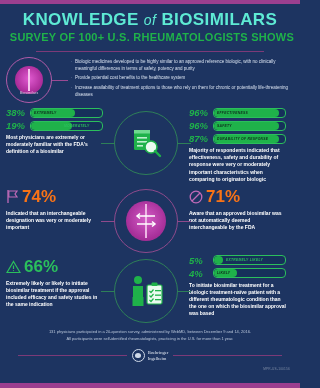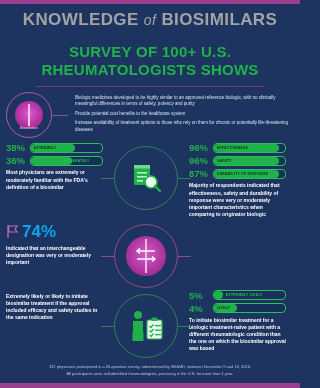--- a/index.html
+++ b/index.html
@@ -6,23 +6,23 @@
   body{
     width:300px;height:388px;overflow:hidden;
     background:#1d3461;
     font-family:"Liberation Sans",sans-serif;
     position:relative;
   }
   .topbar{height:4px;background:#9b3f8f;width:100%;}
   .botbar{position:absolute;bottom:0;left:0;height:5px;background:#9b3f8f;width:100%;}
 
   .title-wrap{text-align:center;padding:7px 6px 0 6px;}
-  .t1{font-size:17px;letter-spacing:.4px;color:#a3a3a3;font-weight:bold;line-height:1.05;}
+  .t1{font-size:17px;letter-spacing:.4px;color:#5eead4;font-weight:bold;line-height:1.05;}
   .t1 .of{font-style:italic;font-weight:normal;font-size:14px;}
-  .t2{font-size:15px;font-weight:bold;color:#1fb24a;letter-spacing:.25px;line-height:1.22;margin-top:14px;}
+  .t2{font-size:11px;font-weight:bold;color:#1fb24a;letter-spacing:.25px;line-height:1.22;margin-top:2px;text-align:right;}
 
   .hr-top{width:228px;height:1px;background:#7c3a78;margin:7px auto 0 auto;}
 
   
   .intro{display:flex;align-items:center;margin-top:5px;padding:0 6px;}
   .circle-bio{
     width:44px;height:44px;border-radius:50%;
     border:1px solid #b05ba8;flex:0 0 44px;
     display:flex;align-items:center;justify-content:center;position:relative;
   }
@@ -48,40 +48,40 @@
     display:flex;align-items:center;justify-content:center;position:relative;
   }
   .ic-green{border:1px solid #2e7f58;}
   .ic-purple{border:1px solid #8e4a8c;}
   .hline-l{position:absolute;left:-14px;top:50%;width:14px;height:1px;background:#2e7f58;}
   .hline-r{position:absolute;right:-14px;top:50%;width:14px;height:1px;background:#2e7f58;}
   .hline-lp{position:absolute;left:-14px;top:50%;width:14px;height:1px;background:#8e4a8c;}
   .hline-rp{position:absolute;right:-14px;top:50%;width:14px;height:1px;background:#8e4a8c;}
 
   
-  .barline{display:flex;align-items:center;margin-bottom:2px;}
+  .barline{display:flex;align-items:center;margin-bottom:2px;font-style:italic;}
   .barpct{font-size:9.5px;font-weight:bold;color:#1fb24a;width:24px;flex:0 0 24px;}
   .bartrack{
     flex:1;height:8px;border-radius:4px;border:1px solid #2bbf5c;
     background:#16305a;position:relative;overflow:hidden;
   }
   .barfill{
     height:100%;background:#1fb24a;border-radius:4px;
     display:flex;align-items:center;padding-left:3px;box-sizing:border-box;
   }
   .barlab{font-size:3.3px;font-weight:bold;color:#0d2b1c;letter-spacing:.3px;white-space:nowrap;}
   .barlab.out{color:#2bbf5c;}
 
   .desc{font-size:5px;color:#ffffff;line-height:1.42;margin-top:3px;font-weight:bold;}
   .desc.right{}
 
   
   .bigstat{display:flex;align-items:center;margin-top:2px;}
   .bigpct{font-size:17px;font-weight:bold;}
-  .bigpct.purple{color:#0ea5e9;}
+  .bigpct.purple{color:#f97316;}
   .bigpct.green{color:#2bbf5c;}
   .statico{margin-right:3px;display:flex;align-items:center;}
 
   .footnote{text-align:center;font-size:4px;color:#b9c6da;line-height:1.7;padding:0 22px;margin-top:6px;}
 
   .footer{display:flex;align-items:center;justify-content:center;margin-top:7px;padding:0 18px;position:relative;}
   .fline{flex:1;height:1px;background:#7c3a78;}
   .logo{display:flex;align-items:center;padding:0 5px;}
   .logo-mark{
     width:11px;height:11px;border-radius:50%;border:1px solid #cfd9e8;
@@ -133,21 +133,21 @@
   <div class="col">
     <div class="barline">
       <div class="barpct">38%</div>
       <div class="bartrack">
         <div class="barfill" style="width:62%">
           <span class="barlab">EXTREMELY</span>
         </div>
       </div>
     </div>
     <div class="barline">
-      <div class="barpct">36%</div>
+      <div class="barpct">19%</div>
       <div class="bartrack">
         <div class="barfill" style="width:58%"></div>
         <span class="barlab out" style="position:absolute;left:33px;top:2px;">MODERATELY</span>
       </div>
     </div>
     <div class="desc">Most physicians are extremely or moderately familiar with the FDA's definition of a biosimilar</div>
   </div>
 
   <div class="col mid">
     <div class="icon-circle ic-green">
@@ -217,24 +217,46 @@
         <svg width="26" height="18" viewBox="0 0 26 18" style="position:absolute;left:7px;top:11px;">
           <line x1="4" y1="4" x2="22" y2="4" stroke="#ffffff" stroke-width="1.5"></line>
           <polyline points="7,1.5 4,4 7,6.5" fill="none" stroke="#ffffff" stroke-width="1.5"></polyline>
           <line x1="4" y1="12" x2="22" y2="12" stroke="#ffffff" stroke-width="1.5"></line>
           <polyline points="19,9.5 22,12 19,14.5" fill="none" stroke="#ffffff" stroke-width="1.5"></polyline>
         </svg>
       </div>
     </div>
   </div>
 
+  <div class="col">
+    <div class="bigstat">
+      <span class="statico">
+        <svg width="14" height="14" viewBox="0 0 14 14">
+            <circle cx="7" cy="7" r="5.8" fill="none" stroke="#c06ab8" stroke-width="1.3"></circle>
+            <line x1="3" y1="11" x2="11" y2="3" stroke="#c06ab8" stroke-width="1.3"></line>
+          </svg>
+      </span>
+      <span class="bigpct purple">71%</span>
+    </div>
+    <div class="desc right">Aware that an approved biosimilar was not automatically deemed interchangeable by the FDA</div>
+  </div>
 </div>
 
 <div class="row" style="margin-top:2px;">
   <div class="col">
+    <div class="bigstat">
+      <span class="statico">
+        <svg width="15" height="14" viewBox="0 0 15 14">
+            <path d="M7.5 1.5 L14 12.5 L1 12.5 Z" fill="none" stroke="#2bbf5c" stroke-width="1.2"></path>
+            <line x1="7.5" y1="5.5" x2="7.5" y2="9" stroke="#2bbf5c" stroke-width="1.2"></line>
+            <circle cx="7.5" cy="10.6" r="0.6" fill="#2bbf5c"></circle>
+          </svg>
+      </span>
+      <span class="bigpct green">66%</span>
+    </div>
     <div class="desc">Extremely likely or likely to initiate biosimilar treatment if the approval included efficacy and safety studies in the same indication</div>
   </div>
 
   <div class="col mid">
     <div class="icon-circle ic-green">
       <div class="hline-l"></div>
       <div class="hline-r"></div>
       <svg width="36" height="32" viewBox="0 0 36 32">
         <circle cx="10" cy="5" r="4" fill="#1fb24a"></circle>
         <path d="M5 11 h10 v11 h-3 v9 h-4 v-9 h-3 z" fill="#1fb24a"></path>

